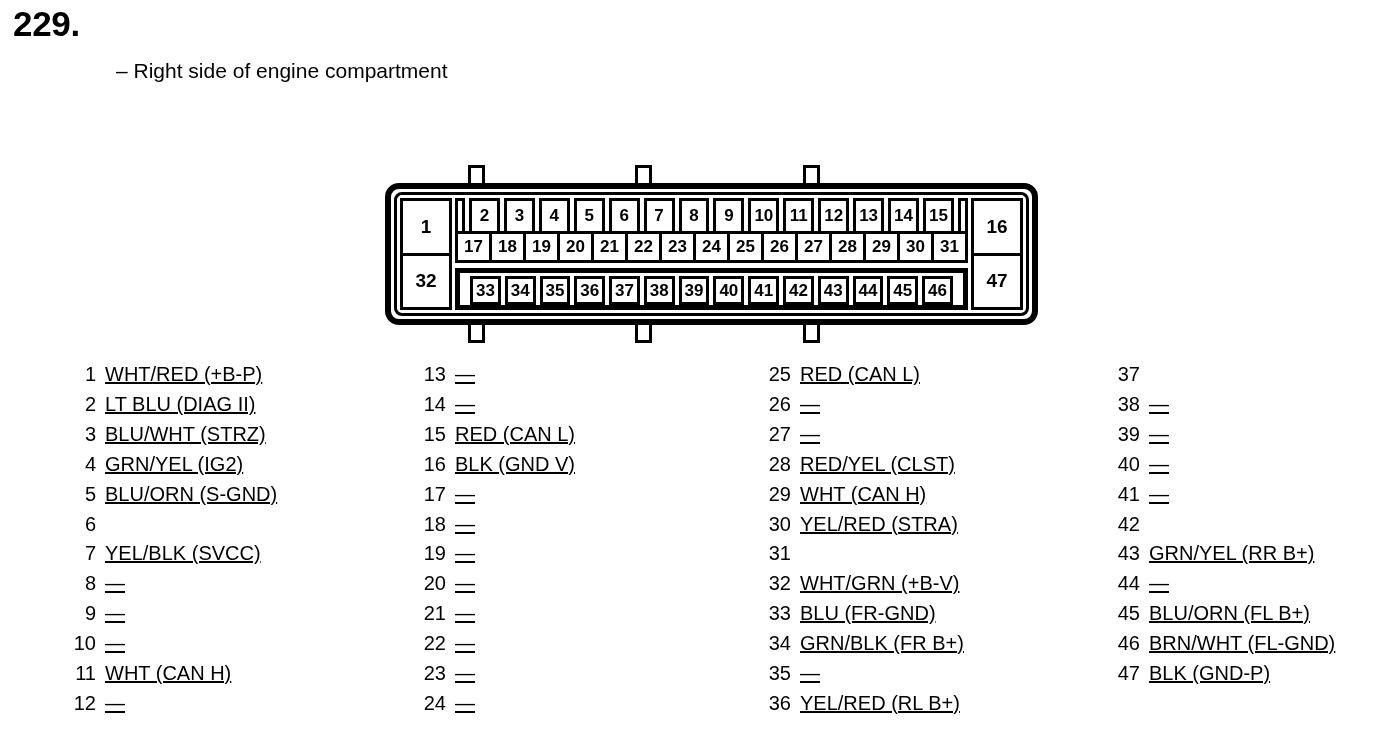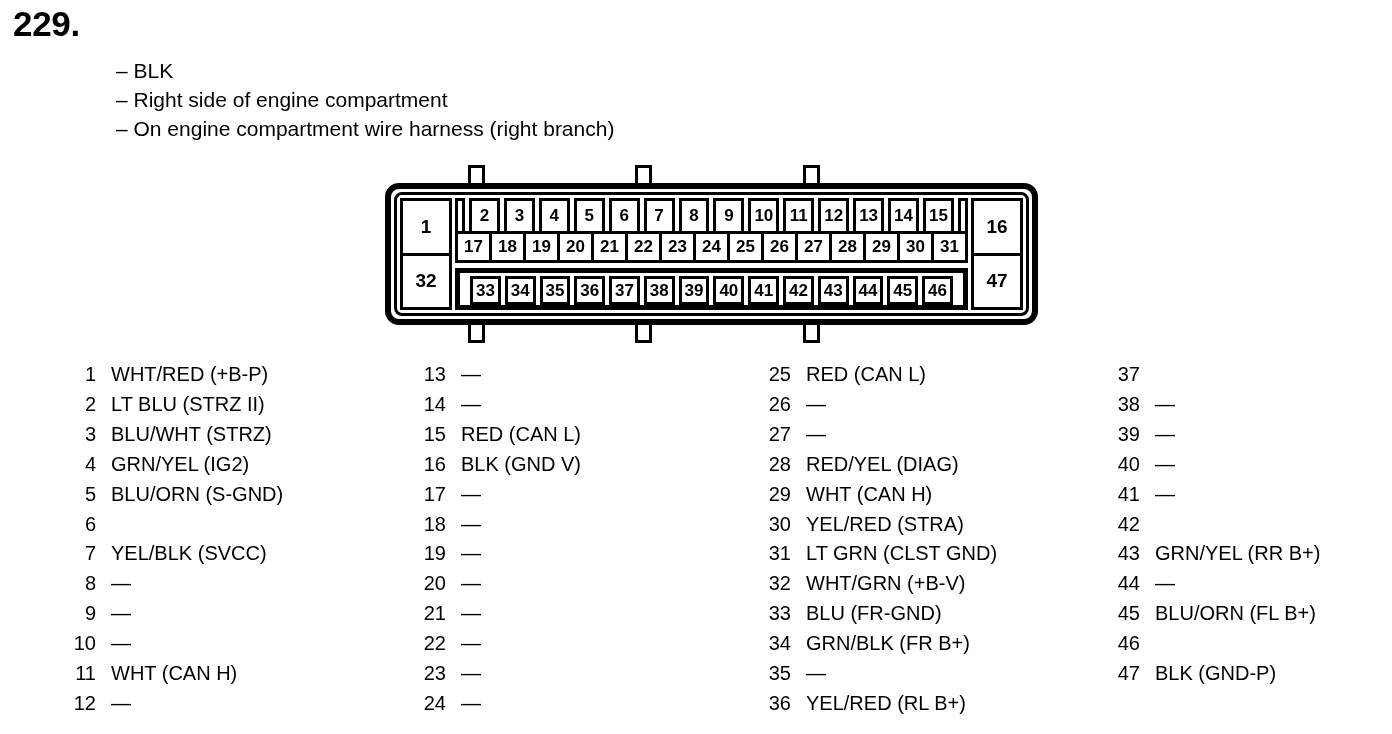--- a/index.html
+++ b/index.html
@@ -38,35 +38,33 @@
   .pin-cell { flex:1; border:3px solid #000; display:flex; align-items:center;
               justify-content:center; font-size:17px; font-weight:bold; background:#fff; min-width:0; }
   .row2 { height:32px; margin-top:-3px; }
   .row2 .pin-cell + .pin-cell { margin-left:-3px; }
   .row3 { flex:1; margin-top:5px; border:5px solid #000; padding:3px 10px 0 10px; gap:4px; }
 
   
   .pin-col { position:absolute; top:360px; }
   .pin-row { display:flex; height:29.85px; align-items:center; font-size:20px; }
   .pin-num { width:38px; text-align:right; flex:none; }
-  .pin-desc { margin-left:15px; white-space:nowrap; }
+  .pin-desc { margin-left:9px; white-space:nowrap;text-decoration:underline; }
 </style>
 </head>
 <body>
 
 <div class="page">
 
   <div class="title-row">
     <span>229.</span>
   </div>
 
   <div class="notes" id="notes">
-      <div class="note-line">– BLK</div>
       <div class="note-line">– Right side of engine compartment</div>
-      <div class="note-line">– On engine compartment wire harness (right branch)</div>
     </div>
 
   <div class="connector">
     <div class="tab tab-top" style="left:83px"></div>
     <div class="tab tab-top" style="left:250px"></div>
     <div class="tab tab-top" style="left:418px"></div>
     <div class="tab tab-bot" style="left:83px"></div>
     <div class="tab tab-bot" style="left:250px"></div>
     <div class="tab tab-bot" style="left:418px"></div>
 
@@ -144,21 +142,21 @@
   </div>
 
   <div class="pin-table">
     <div class="pin-col" id="pin-col-0" style="left:58px">
         <div class="pin-row">
           <span class="pin-num">1</span>
           <span class="pin-desc">WHT/RED (+B-P)</span>
         </div>
         <div class="pin-row">
           <span class="pin-num">2</span>
-          <span class="pin-desc">LT BLU (STRZ II)</span>
+          <span class="pin-desc">LT BLU (DIAG II)</span>
         </div>
         <div class="pin-row">
           <span class="pin-num">3</span>
           <span class="pin-desc">BLU/WHT (STRZ)</span>
         </div>
         <div class="pin-row">
           <span class="pin-num">4</span>
           <span class="pin-desc">GRN/YEL (IG2)</span>
         </div>
         <div class="pin-row">
@@ -251,33 +249,32 @@
         <div class="pin-row">
           <span class="pin-num">26</span>
           <span class="pin-desc">—</span>
         </div>
         <div class="pin-row">
           <span class="pin-num">27</span>
           <span class="pin-desc">—</span>
         </div>
         <div class="pin-row">
           <span class="pin-num">28</span>
-          <span class="pin-desc">RED/YEL (DIAG)</span>
+          <span class="pin-desc">RED/YEL (CLST)</span>
         </div>
         <div class="pin-row">
           <span class="pin-num">29</span>
           <span class="pin-desc">WHT (CAN H)</span>
         </div>
         <div class="pin-row">
           <span class="pin-num">30</span>
           <span class="pin-desc">YEL/RED (STRA)</span>
         </div>
         <div class="pin-row">
           <span class="pin-num">31</span>
-          <span class="pin-desc">LT GRN (CLST GND)</span>
         </div>
         <div class="pin-row">
           <span class="pin-num">32</span>
           <span class="pin-desc">WHT/GRN (+B-V)</span>
         </div>
         <div class="pin-row">
           <span class="pin-num">33</span>
           <span class="pin-desc">BLU (FR-GND)</span>
         </div>
         <div class="pin-row">
@@ -323,20 +320,21 @@
         <div class="pin-row">
           <span class="pin-num">44</span>
           <span class="pin-desc">—</span>
         </div>
         <div class="pin-row">
           <span class="pin-num">45</span>
           <span class="pin-desc">BLU/ORN (FL B+)</span>
         </div>
         <div class="pin-row">
           <span class="pin-num">46</span>
+          <span class="pin-desc">BRN/WHT (FL-GND)</span>
         </div>
         <div class="pin-row">
           <span class="pin-num">47</span>
           <span class="pin-desc">BLK (GND-P)</span>
         </div>
       </div>
   </div>
 
 </div>
 

